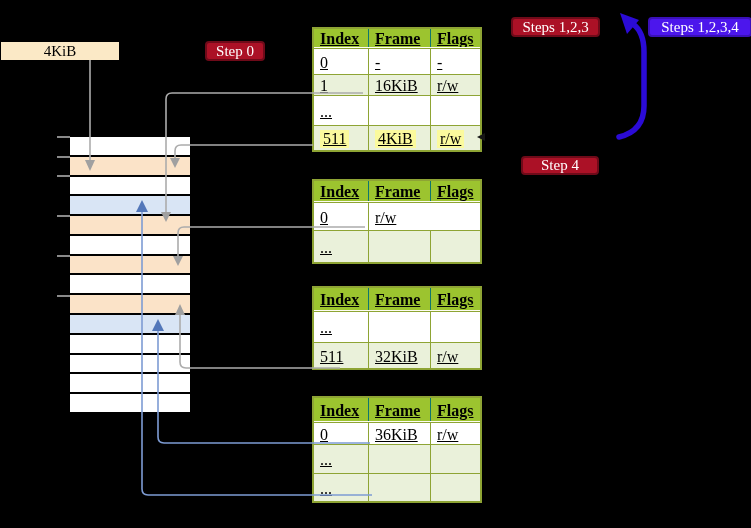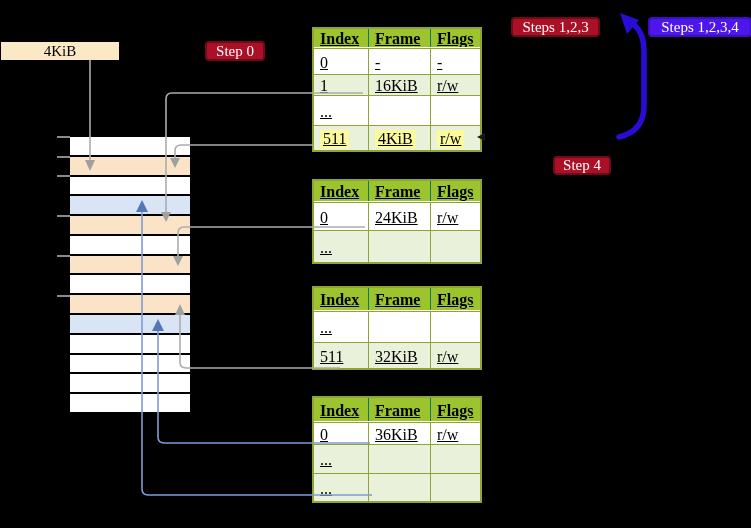--- a/index.html
+++ b/index.html
@@ -17,21 +17,21 @@
   .badge{
     position:absolute;height:20px;box-sizing:border-box;
     display:flex;align-items:center;justify-content:center;
     color:#fff;font-size:15px;border-radius:4px;padding:0 18px;white-space:nowrap;
   }
   .badge.red{background:var(--badge_red,#ab1126);border:2px solid var(--badge_red_border,#6f0a19);}
   .badge.violet{background:var(--badge_violet,#4c16ec);border:2px solid var(--badge_violet_border,#3a10b8);}
   #badge-step0{left:205px;top:41px;width:60px;}
   #badge-steps123{left:511px;top:17px;width:89px;}
   #badge-steps1234{left:648px;top:17px;width:104px;}
-  #badge-step4{left:521px;top:156px;width:58px;height:19px;margin-left:32px;}
+  #badge-step4{left:521px;top:156px;width:78px;height:19px;}
   
   .mem-col{position:absolute;left:70px;top:137px;width:120px;height:275px;display:flex;flex-direction:column;}
   .mem-row{flex:1 1 auto;border-bottom:2px solid #000;box-sizing:border-box;}
   .mem-row:last-child{border-bottom:none;}
   .mem-free{background:var(--mem_free,#ffffff);}
   .mem-pagetable{background:var(--mem_pagetable,#fbe3c8);}
   .mem-mapped{background:var(--mem_mapped,#d9e5f5);}
   .tick{position:absolute;left:57px;width:13px;height:2px;background:#8a8a8a;}
   
   .pt{position:absolute;left:312px;width:170px;box-sizing:border-box;
@@ -119,21 +119,20 @@
       </div>
     </div>
   <div class="pt" id="t2">
       <div class="tr th" style="height:21px">
         <div class="td">Index</div>
         <div class="td">Frame</div>
         <div class="td">Flags</div>
       </div>
       <div class="tr body-row" style="height:28px">
         <div class="td">0</div>
-        <div class="td">24KiB</div>
         <div class="td">r/w</div>
       </div>
       <div class="tr body-row shaded" style="height:32px">
         <div class="td">...</div>
         <div class="td"></div>
         <div class="td"></div>
       </div>
     </div>
   <div class="pt" id="t3">
       <div class="tr th" style="height:23px">

